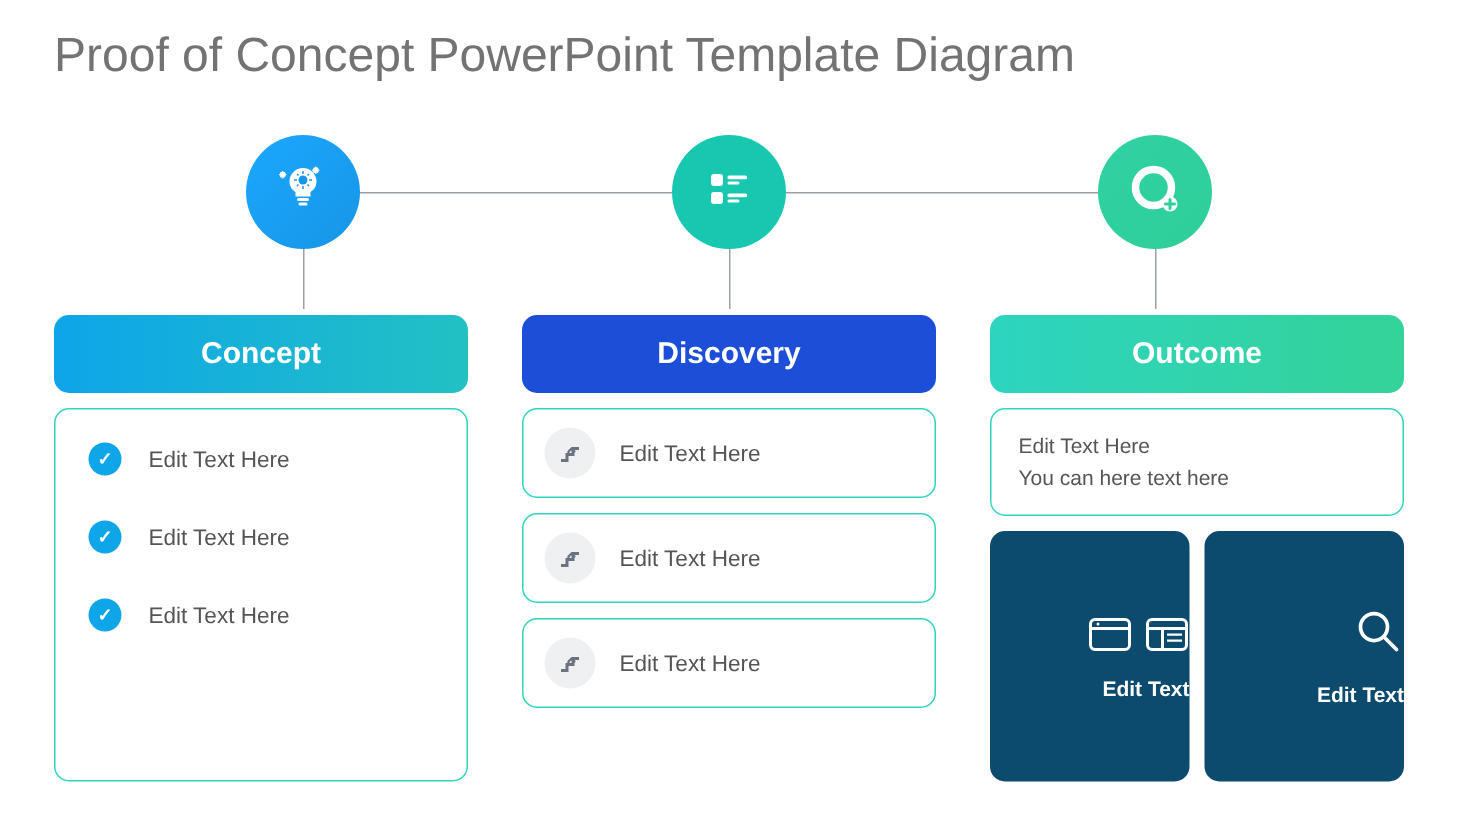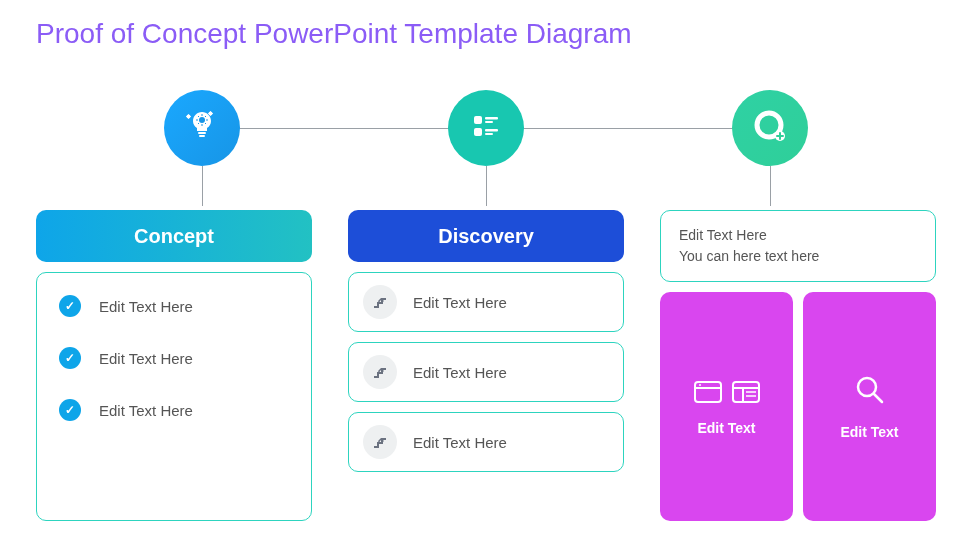--- a/index.html
+++ b/index.html
@@ -4,22 +4,22 @@
 <style>
   * { box-sizing: border-box; margin: 0; padding: 0; }
   body {
     width: 972px; height: 545px;
     font-family: "Segoe UI", Arial, sans-serif;
     background: #fff;
     overflow: hidden;
     position: relative;
   }
   .title {
-    font-size: 28px;
-    color: #8b5cf6;
+    font-size: 32px;
+    color: #737373;
     padding: 18px 0 0 36px;
     font-weight: 400;
   }
   .connector {
     position: absolute;
     top: 128px;
     left: 180px;
     right: 180px;
     height: 1px;
     background: #9aa0a6;
@@ -106,25 +106,25 @@
   }
   .out-top {
     border: 1px solid #2dd4bf; border-radius: 10px;
     padding: 14px 18px;
     color: #555; font-size: 14px; line-height: 1.5;
     margin-bottom: 10px;
   }
   .out-bottom { flex: 1; display: flex; gap: 10px; }
   .out-card {
     flex: 1;
-    background: #d946ef;
+    background: #0c4a6e;
     border-radius: 10px;
     color: #fff;
     display: flex; flex-direction: column;
-    align-items: center; justify-content: center; gap: 14px;
+    align-items: flex-end; justify-content: center; gap: 14px;
     font-size: 14px; font-weight: 600;
   }
   .icon-row { display: flex; gap: 8px; }
 </style>
 </head>
 <body>
 
 <div class="title">Proof of Concept PowerPoint Template Diagram</div>
 
 <div class="connector"></div>
@@ -222,20 +222,21 @@
               <path d="M3 14h4v-4h4V6h4" stroke="#6b7280" stroke-width="2" fill="none"></path>
               <path d="M8 8l2-2 2 2M8 8v2" stroke="#6b7280" stroke-width="1.5" fill="none" stroke-linecap="round"></path>
             </svg>
         </span>
         <span>Edit Text Here</span>
       </div>
     </div>
   </div>
 
   <div class="col">
+    <div class="col-header h3">Outcome</div>
     <div class="out-top">
       <div>Edit Text Here</div>
       <div>You can here text here</div>
     </div>
     <div class="out-bottom">
       <div class="out-card">
         <span class="icon-row">
           <svg width="30" height="28" viewBox="0 0 30 28">
               <rect x="2" y="4" width="26" height="20" rx="3" stroke="#fff" stroke-width="2" fill="none"></rect>
               <line x1="2" y1="10" x2="28" y2="10" stroke="#fff" stroke-width="2"></line>

